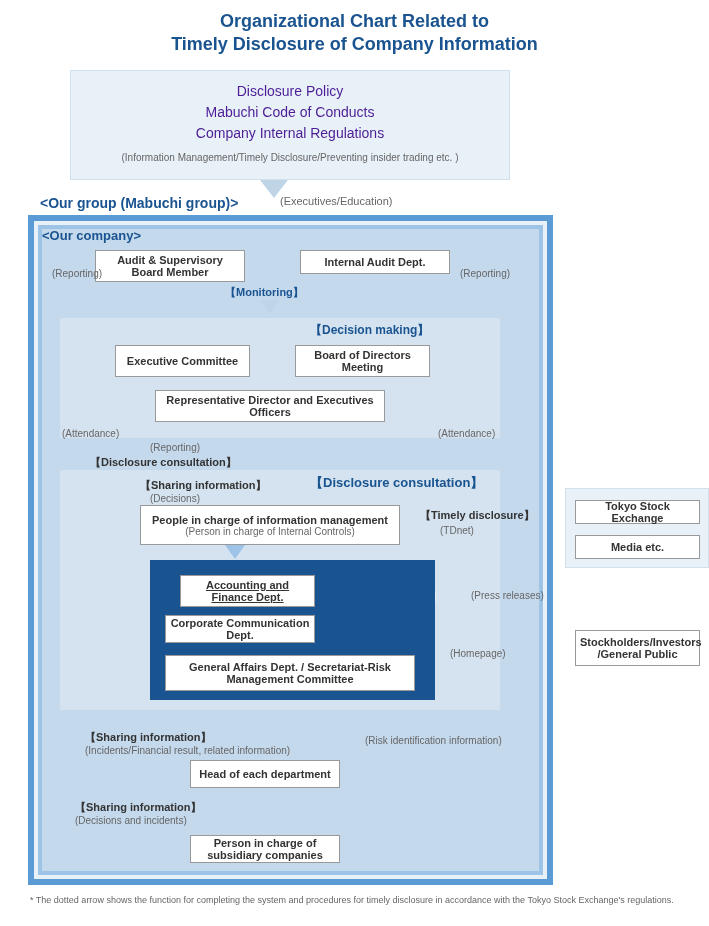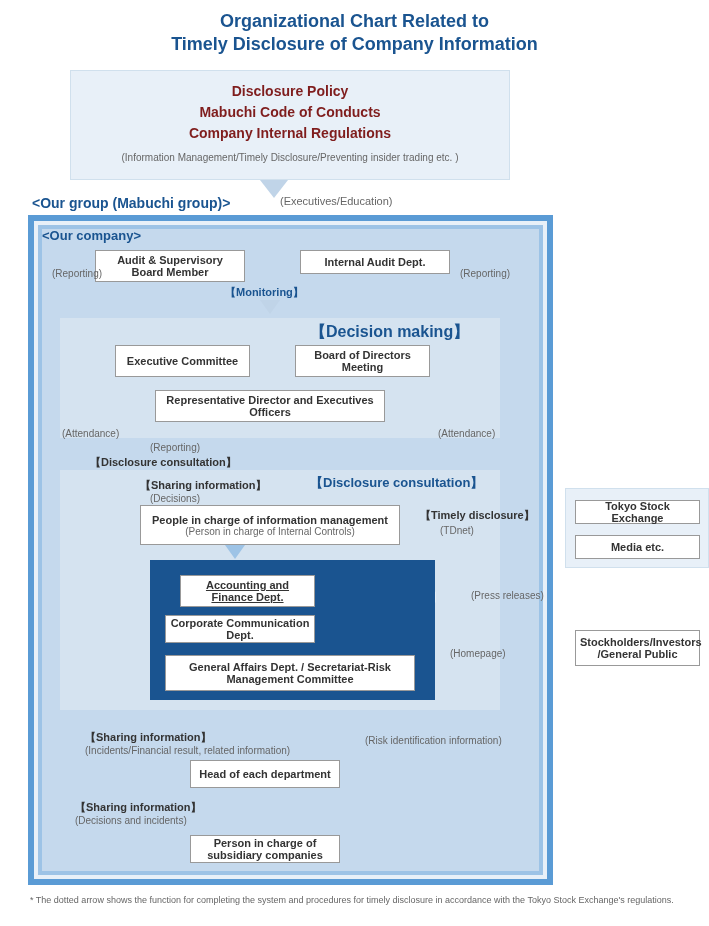--- a/index.html
+++ b/index.html
@@ -1,22 +1,22 @@
 <!DOCTYPE html>
 <html><head>
 <meta charset="utf-8">
 <style>
 * { box-sizing: border-box; margin: 0; padding: 0; }
 body { font-family: Arial, sans-serif; background: #fff; width: 709px; }
 .container { position: relative; width: 709px; height: 926px; }
 .title { text-align: center; font-size: 18px; font-weight: bold; color: #1a5490; padding: 10px 17px 8px; line-height: 1.3; }
 .policy-box { position: absolute; left: 70px; top: 70px; width: 440px; height: 110px; background: #e8f0f8; border: 1px solid #d0e0ed; text-align: center; padding-top: 10px; }
-.policy-line { font-weight: bold; color: #7f1d1d; font-size: 14px; line-height: 1.5; }
+.policy-line { font-weight: normal; color: #4c1d95; font-size: 14px; line-height: 1.5; }
 .policy-sub { font-size: 10px; color: #666; margin-top: 8px; }
-.group-label { position: absolute; left: 32px; top: 195px; color: #1a5490; font-weight: bold; font-size: 14px; }
+.group-label { position: absolute; left: 40px; top: 195px; color: #1a5490; font-weight: bold; font-size: 14px; }
 .pub-edu { position: absolute; left: 280px; top: 195px; font-size: 11px; color: #666; }
 .outer-group { position: absolute; left: 28px; top: 215px; width: 525px; height: 670px; border: 6px solid #5a9bd5; background: #e8f0f8; }
 .company-label { position: absolute; left: 42px; top: 228px; color: #1a5490; font-weight: bold; font-size: 13px; z-index: 2; }
 .inner-company { position: absolute; left: 38px; top: 225px; width: 505px; height: 650px; border: 4px solid #9dc3e6; background: #c5d9ed; z-index: 1; }
 
 .box { position: absolute; background: #fff; border: 1px solid #999; text-align: center; font-size: 11px; font-weight: bold; color: #333; padding: 4px; display: flex; flex-direction: column; justify-content: center; z-index: 5; }
 .box-sub { font-weight: normal; font-size: 10px; color: #666; }
 
 .b-audit { left: 95px; top: 250px; width: 150px; height: 32px; }
 .b-internal { left: 300px; top: 250px; width: 150px; height: 24px; }
@@ -31,21 +31,21 @@
 .b-head { left: 190px; top: 760px; width: 150px; height: 28px; }
 .b-sub { left: 190px; top: 835px; width: 150px; height: 28px; justify-content: center; }
 .b-tse { left: 575px; top: 500px; width: 125px; height: 24px; }
 .b-media { left: 575px; top: 535px; width: 125px; height: 24px; }
 .b-stock { left: 575px; top: 630px; width: 125px; height: 36px; }
 
 .dark-box { position: absolute; left: 150px; top: 560px; width: 285px; height: 140px; background: #1a5490; z-index: 6; }
 
 .section-box { position: absolute; background: #d5e3f0; border: none; z-index: 3; }
 .sec-dec { left: 60px; top: 318px; width: 440px; height: 120px; }
-.sec-dec-label { position: absolute; left: 310px; top: 322px; color: #1a5490; font-weight: bold; font-size: 16px; z-index: 5; }
+.sec-dec-label { position: absolute; left: 310px; top: 322px; color: #1a5490; font-weight: bold; font-size: 12px; z-index: 5; }
 .sec-dis { left: 60px; top: 470px; width: 440px; height: 240px; }
 .sec-dis-label { position: absolute; left: 310px; top: 474px; color: #1a5490; font-weight: bold; font-size: 13px; z-index: 5; }
 .sec-ext { position: absolute; left: 565px; top: 488px; width: 144px; height: 80px; background: #e8f0f8; border: 1px solid #d0e0ed; z-index: 3; }
 
 .label { position: absolute; font-size: 10px; color: #666; z-index: 5; }
 .label-b { font-weight: bold; color: #333; font-size: 11px; }
 .l-rep1 { left: 52px; top: 268px; }
 .l-rep2 { left: 460px; top: 268px; }
 .l-att1 { left: 62px; top: 428px; }
 .l-att2 { left: 438px; top: 428px; }

